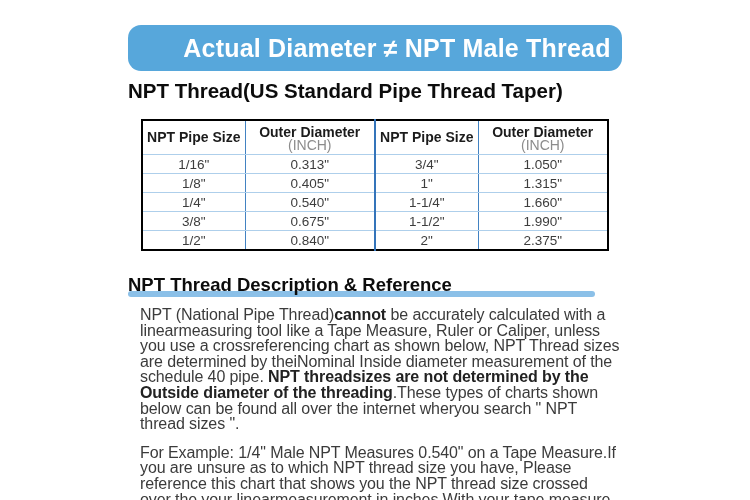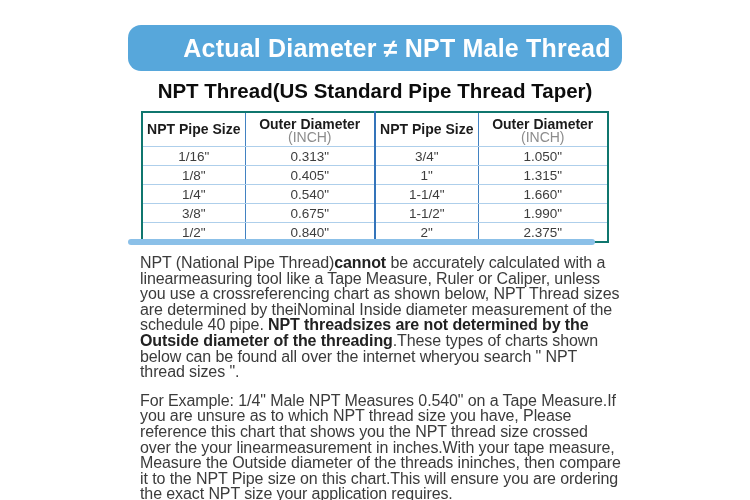--- a/index.html
+++ b/index.html
@@ -27,32 +27,31 @@
   .banner-title {
     color: #ffffff;
     font-weight: bold;
     font-size: 25px;
     letter-spacing: 0.2px;
     white-space: nowrap;
     margin-left: 44px;
   }
   .subtitle {
     margin: 8px 0 0 0;
-    text-align: center;
     font-size: 20.5px;
     line-height: 23px;
     font-weight: bold;
     color: #0c0c0c;
     white-space: nowrap;
   }
   table.npt {
-    margin: 9px auto 0 auto;
+    margin: 17px auto 0 auto;
     width: 466px;
     border-collapse: collapse;
-    border: 2px solid #0f766e;
+    border: 2px solid #000000;
     table-layout: fixed;
   }
   table.npt col.c-size  { width: 103px; }
   table.npt col.c-diam  { width: 130px; }
   table.npt th, table.npt td {
     border-top: 1px solid #aecfeb;
     border-bottom: 1px solid #aecfeb;
     border-left: 1px solid #4282c2;
     border-right: 1px solid #4282c2;
     text-align: center;
@@ -180,19 +179,20 @@
       </tr>
       <tr>
         <td>1/2"</td>
         <td>0.840"</td>
         <td class="mid">2"</td>
         <td>2.375"</td>
       </tr>
     </tbody>
   </table>
 
+  <h2 class="section-heading">NPT Thread Description &amp; Reference</h2>
   <div class="heading-bar"></div>
 
   <p class="para"><span>NPT (National Pipe Thread)</span><b>cannot</b><span> be accurately calculated with a linearmeasuring tool like a Tape Measure, Ruler or Caliper, unless you use a crossreferencing chart as shown below, NPT Thread sizes are determined by theiNominal Inside diameter measurement of the schedule 40 pipe. </span><b>NPT threadsizes are not determined by the Outside diameter of the threading</b><span>.These types of charts shown below can be found all over the internet wheryou search " NPT thread sizes ".</span></p>
 
   <p class="para example">For Example: 1/4" Male NPT Measures 0.540" on a Tape Measure.If you are unsure as to which NPT thread size you have, Please reference this chart that shows you the NPT thread size crossed over the your linearmeasurement in inches.With your tape measure, Measure the Outside diameter of the threads ininches, then compare it to the NPT Pipe size on this chart.This will ensure you are ordering the exact NPT size your application requires.</p>
 
 </div>
 
 </body></html>

